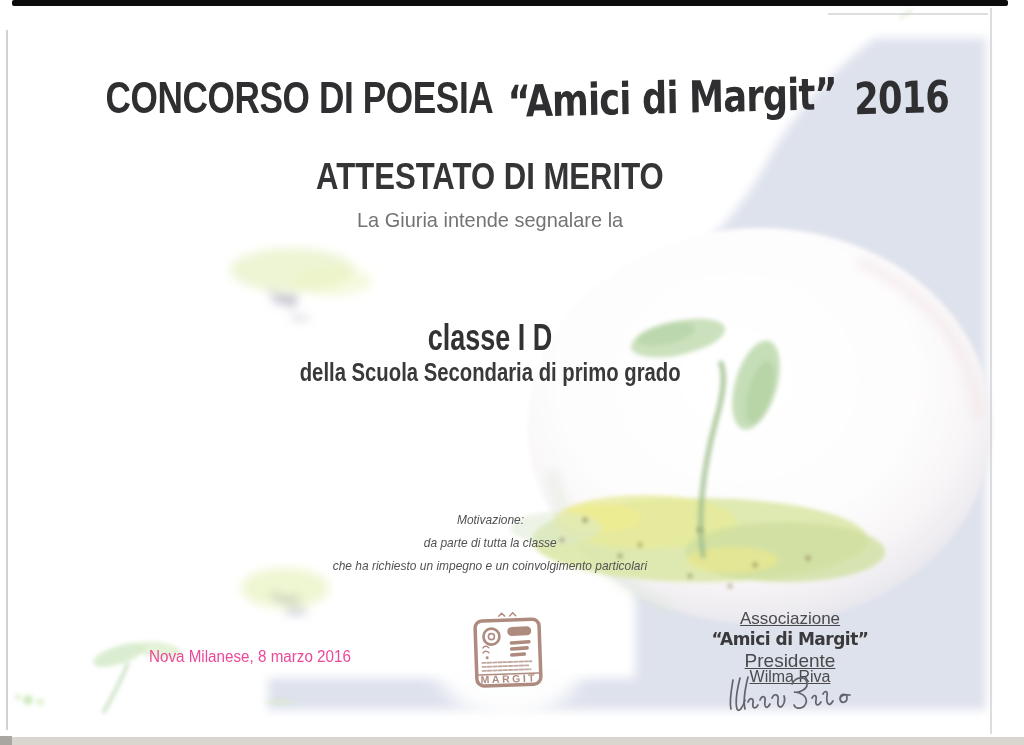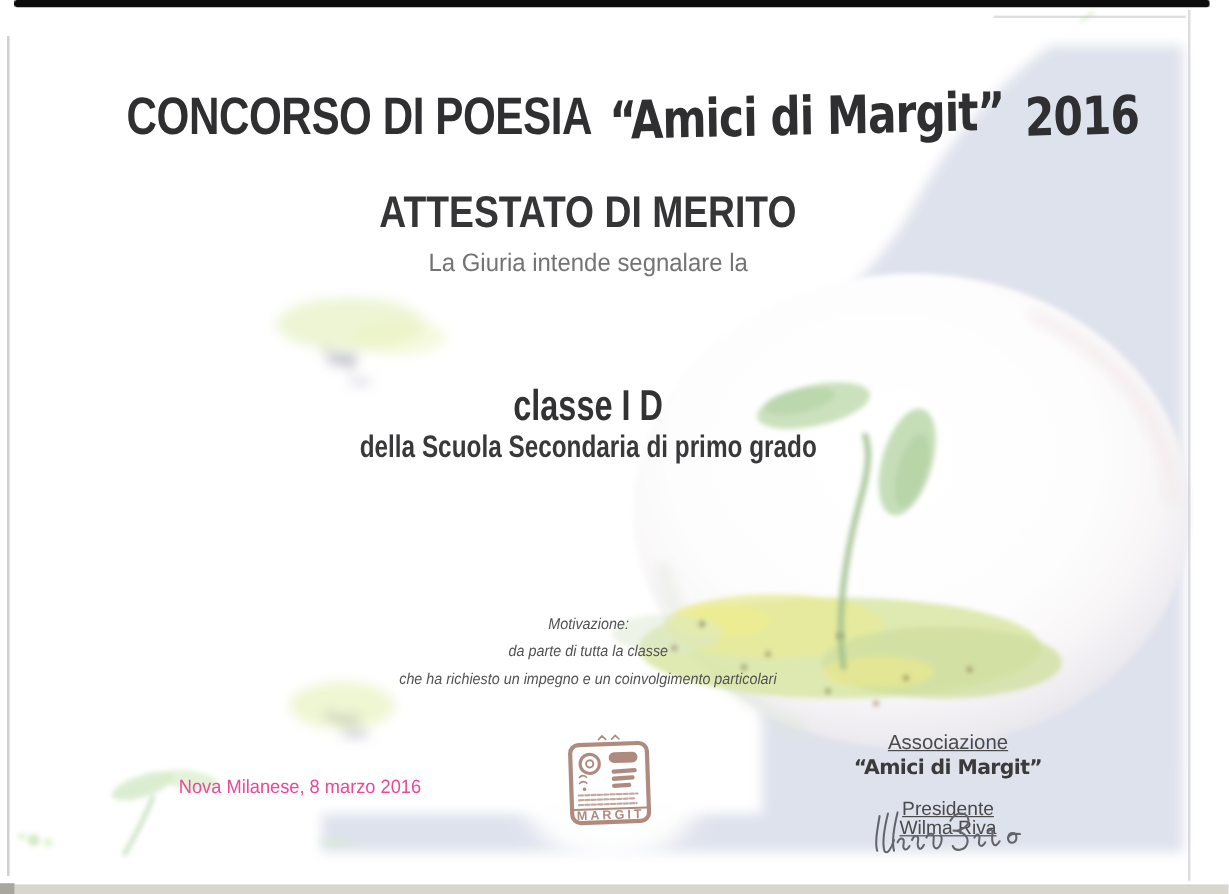--- a/index.html
+++ b/index.html
@@ -20,21 +20,21 @@
   .intro{top:208px;font-size:21px;color:#737373;}
   .classname{top:317px;font-size:36px;font-weight:bold;color:#323234;}
   .school{top:358px;font-size:26px;font-weight:bold;color:#39393b;line-height:29px;}
   .motivation{top:508px;font-size:13px;font-style:italic;color:#525254;line-height:23px;}
   .placedate{left:135px;top:648px;font-size:16px;color:#ec4899;margin-left:14px;}
   .placedate .cx{transform-origin:0 50%;}
 
   .rightblock{left:695px;top:609px;width:190px;text-align:center;color:#4a4a4c;text-decoration:underline;}
   .rb-org{font-size:17px;line-height:20px;}
   .rb-name{font-size:17px;line-height:21px;color:#3a3a3c;}
-  .rb-role{font-size:16px;line-height:16px;margin-top:16px;}
+  .rb-role{font-size:19px;line-height:16px;margin-top:3px;}
   .rb-pres{font-size:16px;line-height:16px;}
 
   
   .edge-top{left:12px;right:16px;top:0;height:6px;background:#0c0c0c;border-radius:2px;}
   .edge-top-shadow{left:828px;right:36px;top:13px;height:2px;background:#c8c8cc;opacity:.6;}
   .edge-bottom{left:0;right:0;top:737px;height:8px;background:#d8d6cf;}
   .edge-bottom-nub{left:0;top:736px;width:12px;height:9px;background:#a8a69e;}
   .edge-left{left:6px;top:30px;height:700px;width:2px;background:#c2c2c2;opacity:.75;}
   .edge-right{left:990px;top:8px;height:726px;width:2px;background:#cfcfd4;opacity:.7;}
 </style>

